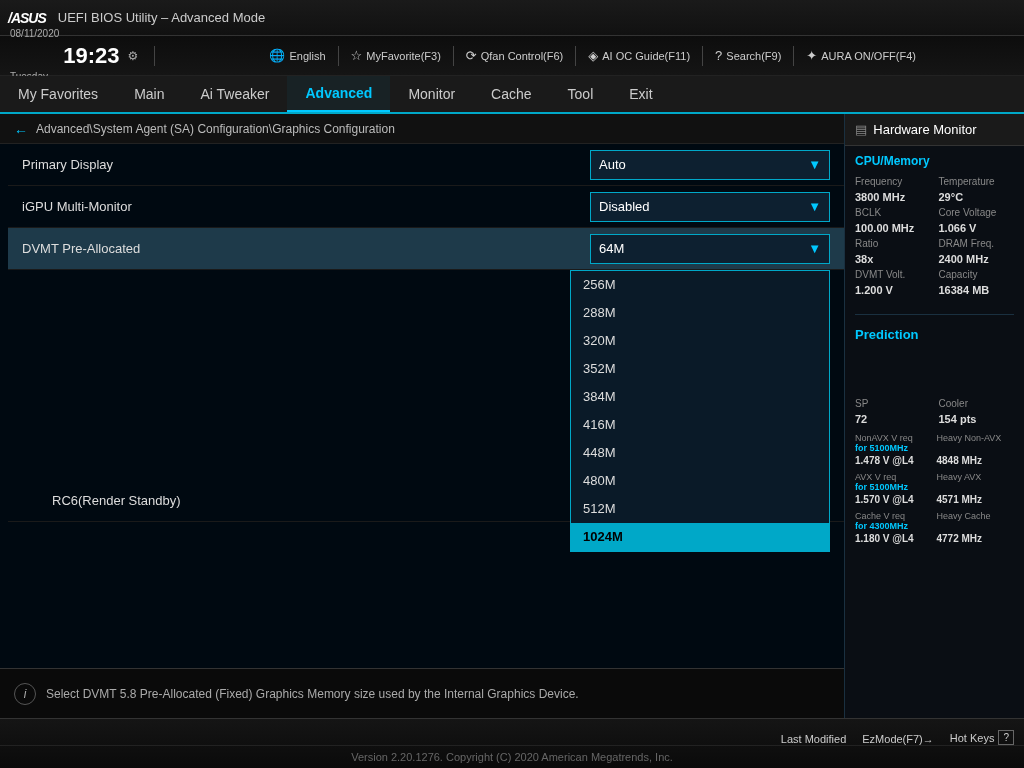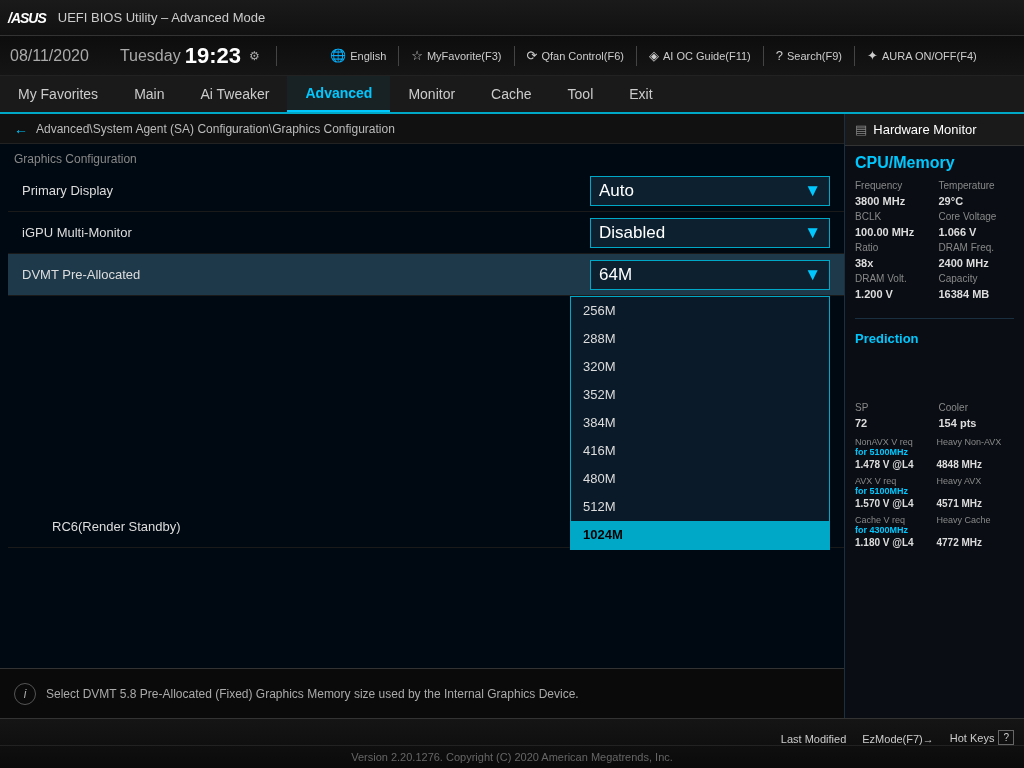--- a/index.html
+++ b/index.html
@@ -53,23 +53,23 @@
       height: 40px;
       display: flex;
       align-items: center;
       padding: 0 10px;
       gap: 16px;
       border-bottom: 1px solid #222;
     }
 
     .datetime {
       display: flex;
-      flex-direction: row;
+      flex-direction: column;
       color: #aaa;
-      font-size: 16px;
+      font-size: 10px;
       line-height: 1.2;
       gap: 31px;
     }
     .time-display {
       color: #fff;
       font-size: 22px;
       font-weight: bold;
       margin-right: 4px;
     }
     .time-gear {
@@ -198,21 +198,21 @@
 
     .dropdown {
       background: #0d2030;
       border: 1px solid #00a8c8;
       color: #fff;
       width: 240px;
       height: 30px;
       display: flex;
       align-items: center;
       padding: 0 8px;
-      font-size: 17px;
+      font-size: 13px;
       cursor: pointer;
       justify-content: space-between;
     }
     .dropdown .arrow { color: #00c8ff; }
 
     
     .dropdown-menu {
       position: absolute;
       top: 36px;
       right: 0;
@@ -287,21 +287,21 @@
       border-bottom: 1px solid #333;
     }
     .hw-title .icon { color: #888; }
 
     .hw-section {
       padding: 8px 10px 4px;
     }
 
     .hw-section-title {
       color: #00c8ff;
-      font-size: 16px;
+      font-size: 12px;
       font-weight: bold;
       margin-bottom: 8px;
     }
 
     .hw-grid {
       display: grid;
       grid-template-columns: 1fr 1fr;
       gap: 4px 8px;
       margin-bottom: 8px;
     }
@@ -456,21 +456,20 @@
 
   <div class="content-area">
 
     <div class="main-content">
 
       <div class="breadcrumb-bar">
         <span class="breadcrumb-back">←</span>
         <span class="breadcrumb-text">Advanced\System Agent (SA) Configuration\Graphics Configuration</span>
       </div>
 
-      <div class="section-title">Graphics Configuration</div>
 
       <div class="settings-list">
 
         <div class="setting-row">
           <span class="setting-label">Primary Display</span>
           <div class="setting-value">
             <div class="dropdown">
               <span>Auto</span>
               <span class="arrow">▼</span>
             </div>
@@ -495,20 +494,21 @@
               <span class="arrow">▼</span>
             </div>
 
             <div class="dropdown-menu">
               <div class="dropdown-option">256M</div>
               <div class="dropdown-option">288M</div>
               <div class="dropdown-option">320M</div>
               <div class="dropdown-option">352M</div>
               <div class="dropdown-option">384M</div>
               <div class="dropdown-option">416M</div>
+              <div class="dropdown-option">448M</div>
               <div class="dropdown-option">480M</div>
               <div class="dropdown-option">512M</div>
               <div class="dropdown-option selected">1024M</div>
             </div>
           </div>
         </div>
 
         <div class="setting-row" style="margin-top: 210px; padding-left: 44px;">
           <span class="setting-label">RC6(Render Standby)</span>
         </div>
@@ -539,21 +539,21 @@
           <div class="hw-cell-label">BCLK</div>
           <div class="hw-cell-label">Core Voltage</div>
           <div class="hw-cell-value">100.00 MHz</div>
           <div class="hw-cell-value">1.066 V</div>
 
           <div class="hw-cell-label">Ratio</div>
           <div class="hw-cell-label">DRAM Freq.</div>
           <div class="hw-cell-value">38x</div>
           <div class="hw-cell-value">2400 MHz</div>
 
-          <div class="hw-cell-label">DRAM Volt.</div>
+          <div class="hw-cell-label">DVMT Volt.</div>
           <div class="hw-cell-label">Capacity</div>
           <div class="hw-cell-value">1.200 V</div>
           <div class="hw-cell-value">16384 MB</div>
         </div>
       </div>
 
       <div class="hw-divider"></div>
 
       <div class="prediction-title">Prediction</div>
 

